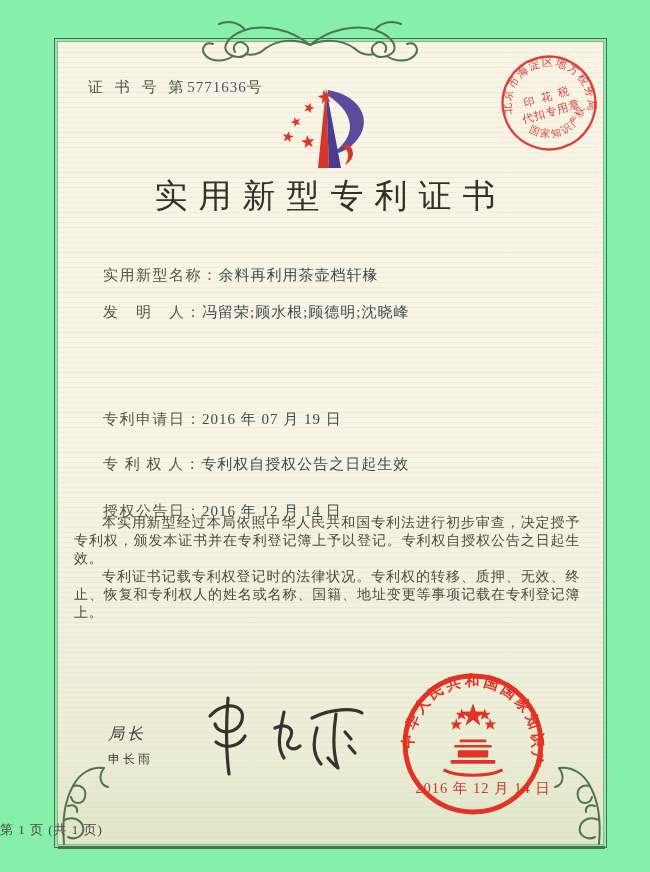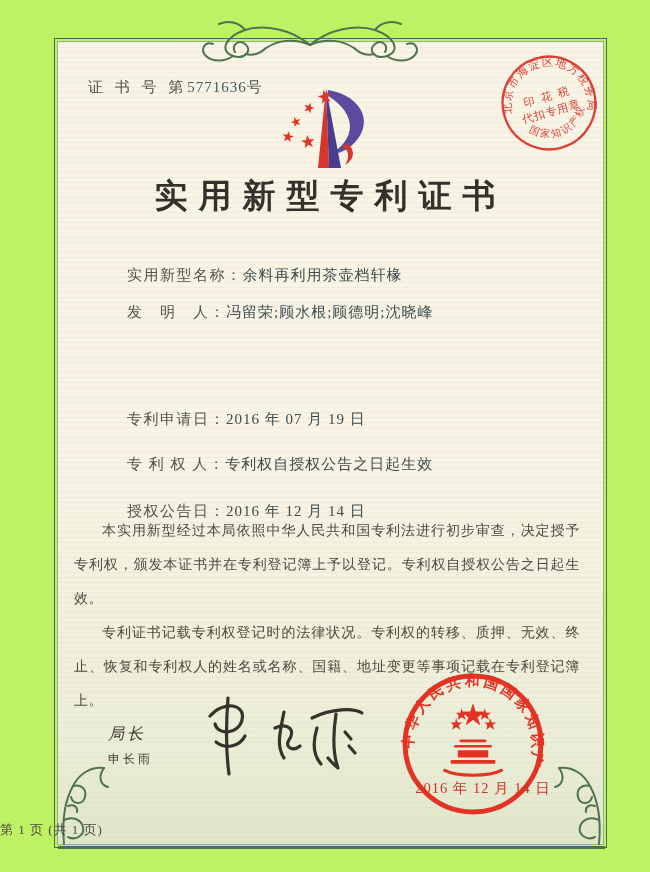--- a/index.html
+++ b/index.html
@@ -1,18 +1,18 @@
 <!DOCTYPE html>
 <html><head>
 <meta charset="utf-8">
 <style>
   html,body{margin:0;padding:0;background:#e9e4d4;}
   .page{
     position:relative;width:650px;height:872px;overflow:hidden;
-    background:#bef264;
+    background:#86efac;
     font-family:"Liberation Serif","DejaVu Serif",serif;
     box-shadow:0 0 6px rgba(0,0,0,.25);
   }
   
   .frame{position:absolute;left:54px;top:38px;width:551px;height:808px;border:1px solid #4a6b4e;}
   .frame-inner{
     position:absolute;inset:2px;border:1px solid #96af92;
     background:
       linear-gradient(180deg, rgba(250,246,232,0) 52%, rgba(214,226,190,.38) 88%, rgba(203,218,176,.55) 100%),
       repeating-linear-gradient(180deg, rgba(140,172,130,.10) 0 1px, rgba(0,0,0,0) 1px 5px),
@@ -23,30 +23,30 @@
   .orn-top{position:absolute;left:188px;top:18px;width:244px;height:44px;}
   .orn-corner{position:absolute;bottom:24px;width:54px;height:86px;}
   .orn-corner.left{left:58px;}
   .orn-corner.right{right:45px;transform:scaleX(-1);}
   
   .cert-no{position:absolute;left:88px;top:78px;font-size:15px;color:#4b5048;letter-spacing:4px;}
   .cert-no b{font-weight:normal;color:#3e5a66;letter-spacing:1px;}
   .logo{position:absolute;left:262px;top:80px;width:132px;height:92px;}
   .title{
     position:absolute;left:0;right:0;top:174px;text-align:center;
-    font-size:33px;font-weight:bold;color:#34312b;letter-spacing:11px;text-indent:11px;
+    font-size:33px;font-weight:normal;color:#34312b;letter-spacing:11px;text-indent:11px;
   }
   
   .field{position:absolute;left:88px;right:70px;font-size:15px;white-space:pre;}
-  .f-label{color:#56524a;letter-spacing:1.5px;margin-left:24px;}
+  .f-label{color:#56524a;letter-spacing:1.5px;}
   .f-value{color:#3e4c4e;letter-spacing:1px;}
   .f0{top:249px}.f1{top:286px}.f2{top:348px}.f3{top:393px}.f4{top:438px}.f5{top:485px}
   
   .body-text{position:absolute;left:74px;top:514px;width:506px;color:#4c4a40;}
-  .body-text p{margin:0;font-size:14px;line-height:34px;text-align:justify;text-indent:2em;letter-spacing:.5px;}
+  .body-text p{margin:0;font-size:14px;line-height:18px;text-align:justify;text-indent:2em;letter-spacing:.5px;}
   
   .signer-title{position:absolute;left:108px;top:724px;font-size:16px;letter-spacing:3px;color:#3b3832;font-style:italic;}
   .signer-name{position:absolute;left:108px;top:751px;font-size:12px;letter-spacing:3px;color:#3b3832;}
   .signature{position:absolute;left:196px;top:684px;width:172px;height:96px;}
   
   .tax-stamp{position:absolute;left:491px;top:45px;width:116px;height:116px;transform:rotate(-16deg);}
   .office-seal{position:absolute;left:397px;top:668px;width:152px;height:152px;}
   .issue-date{position:absolute;left:398px;top:779px;width:170px;text-align:center;
     font-size:14.5px;color:#cd3526;letter-spacing:1px;z-index:3;}
   

